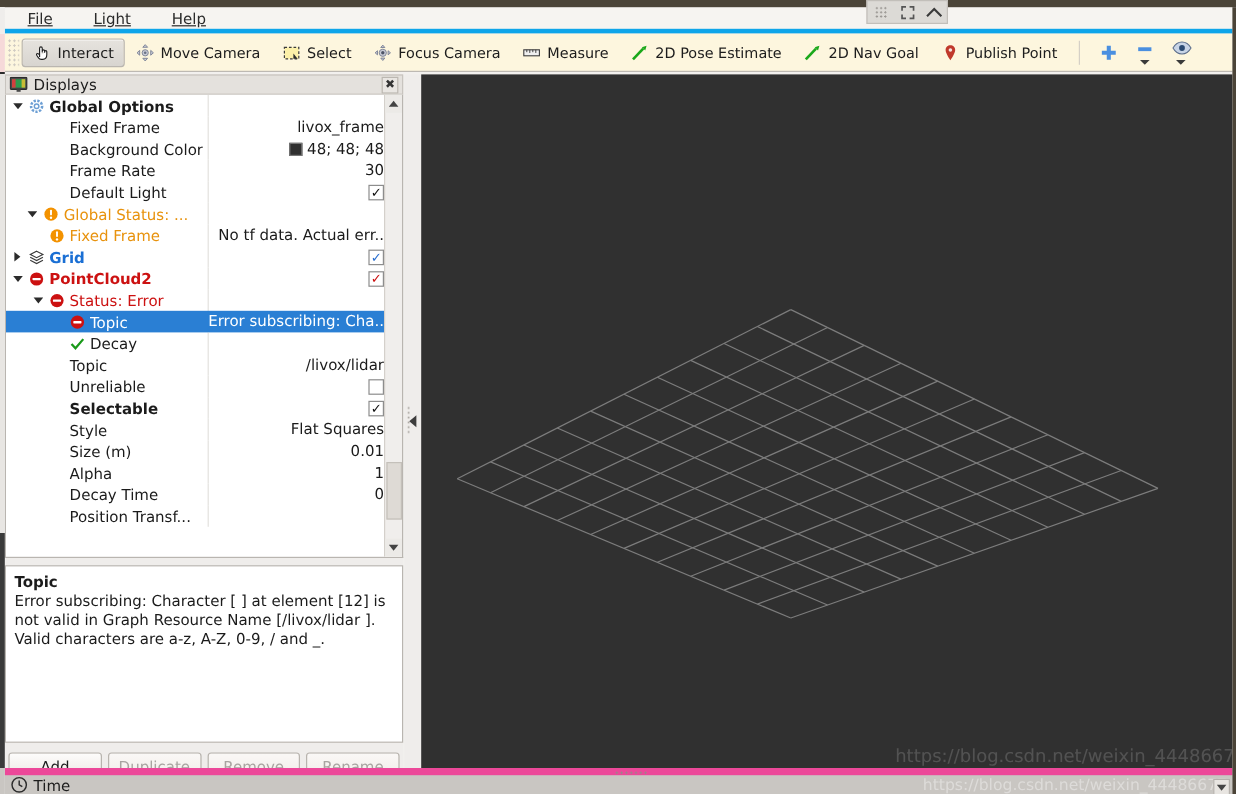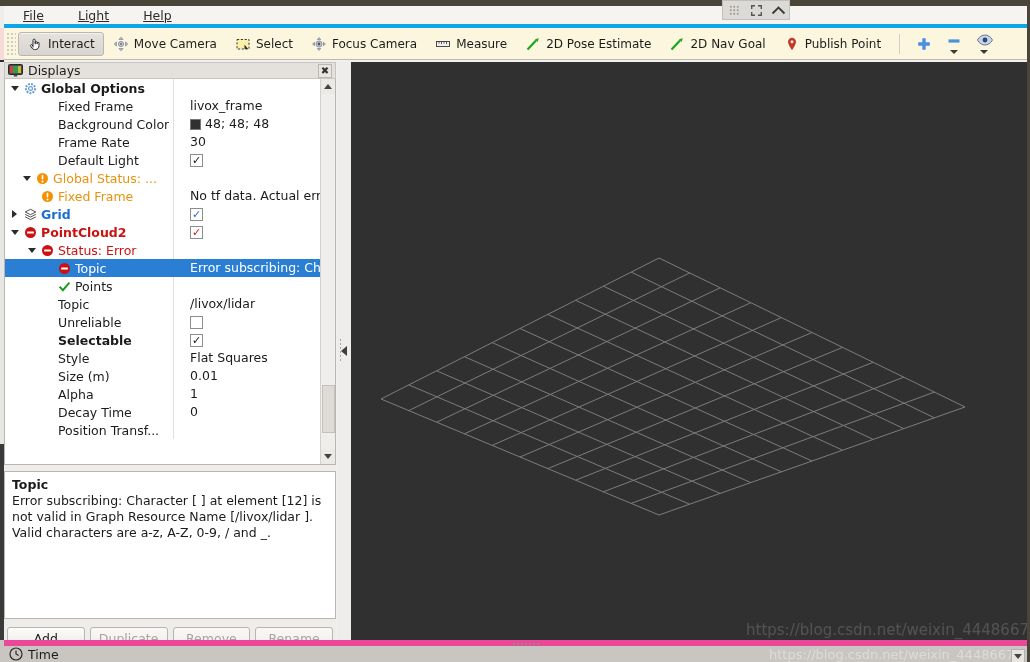--- a/index.html
+++ b/index.html
@@ -169,21 +169,21 @@
     overflow: hidden;
     color: #1b1b1b;
     padding-left: 4px;
   }
   .val {
     flex: 1; overflow: hidden;
     color: #1b1b1b;
     padding-left: 16px;
     border-left: 1px solid #e3e1de;
     height: 18px; line-height: 18px;
-    display: flex; align-items: center; gap: 4px;
+    display: flex; align-items: center; gap: 4px; justify-content: flex-end;
   }
   .row.sel .val { border-left-color: #2a7fd4; }
   .arrow {
     width: 11px; flex: 0 0 11px; height: 11px;
     display: flex; align-items: center; justify-content: center;
   }
   .arrow.down { }
   .arrow.down::after {
     content: ''; width: 0; height: 0;
     border-left: 4.5px solid transparent;
@@ -649,21 +649,21 @@
             <div class="val">
               <span>Error subscribing: Cha..</span>
             </div>
           </div>
           <div class="row">
             <div class="key" style="padding-left: 38px;">
               <span class="arrow"></span>
               <span class="ico"><svg width="13" height="13" viewBox="0 0 13 13">
                   <path d="M1.6 6.6L4.9 10.2 11.4 2.6" stroke="#1a9a1a" stroke-width="1.9" fill="none"></path>
                 </svg></span>
-              <span class="label-txt ">Points</span>
+              <span class="label-txt ">Decay</span>
             </div>
             <div class="val"></div>
           </div>
           <div class="row">
             <div class="key" style="padding-left: 21px;">
               <span class="arrow"></span>
               <span class="ico"></span>
               <span class="label-txt ">Topic</span>
             </div>
             <div class="val">

